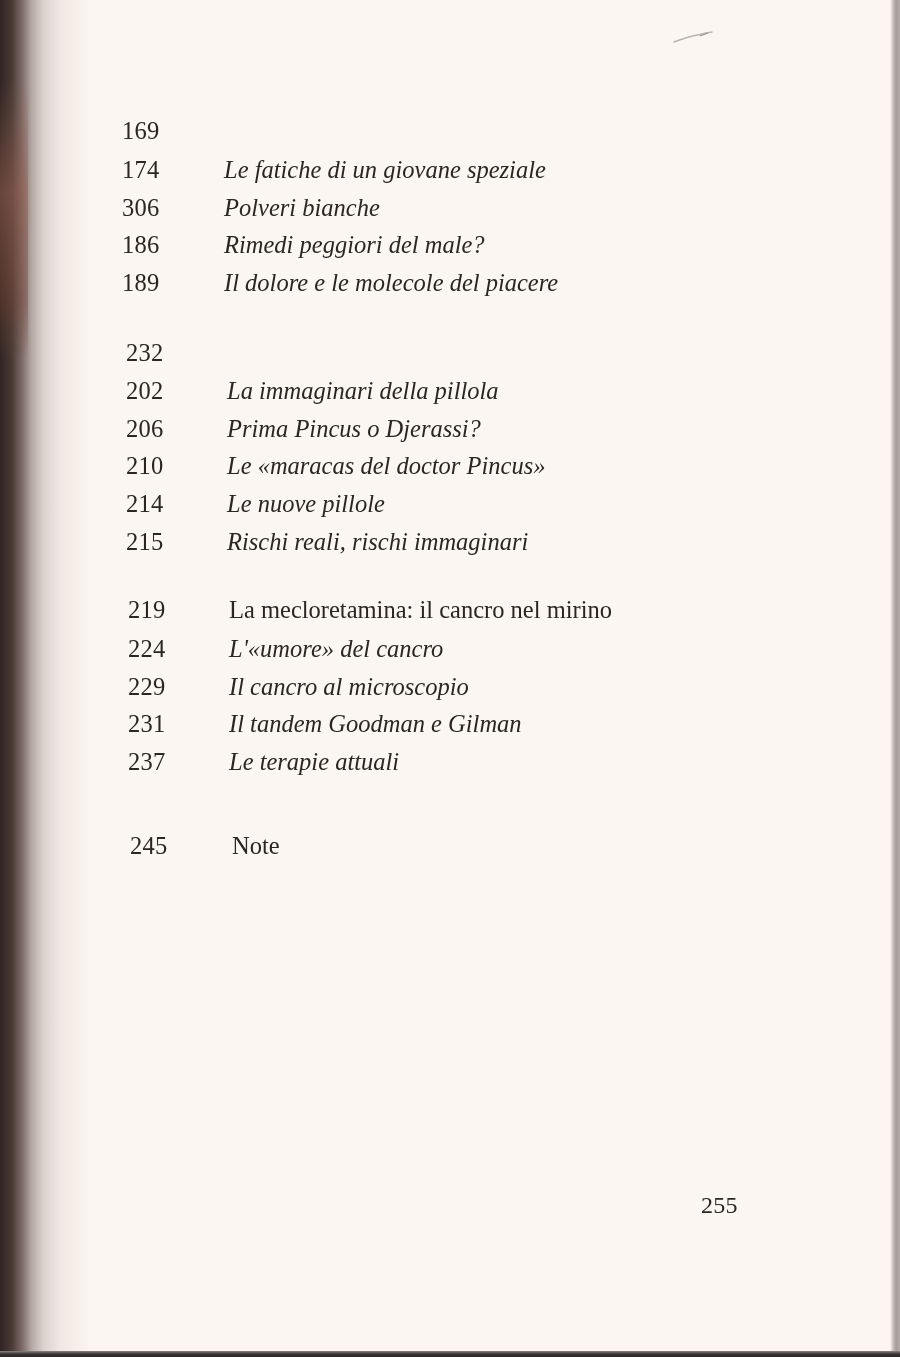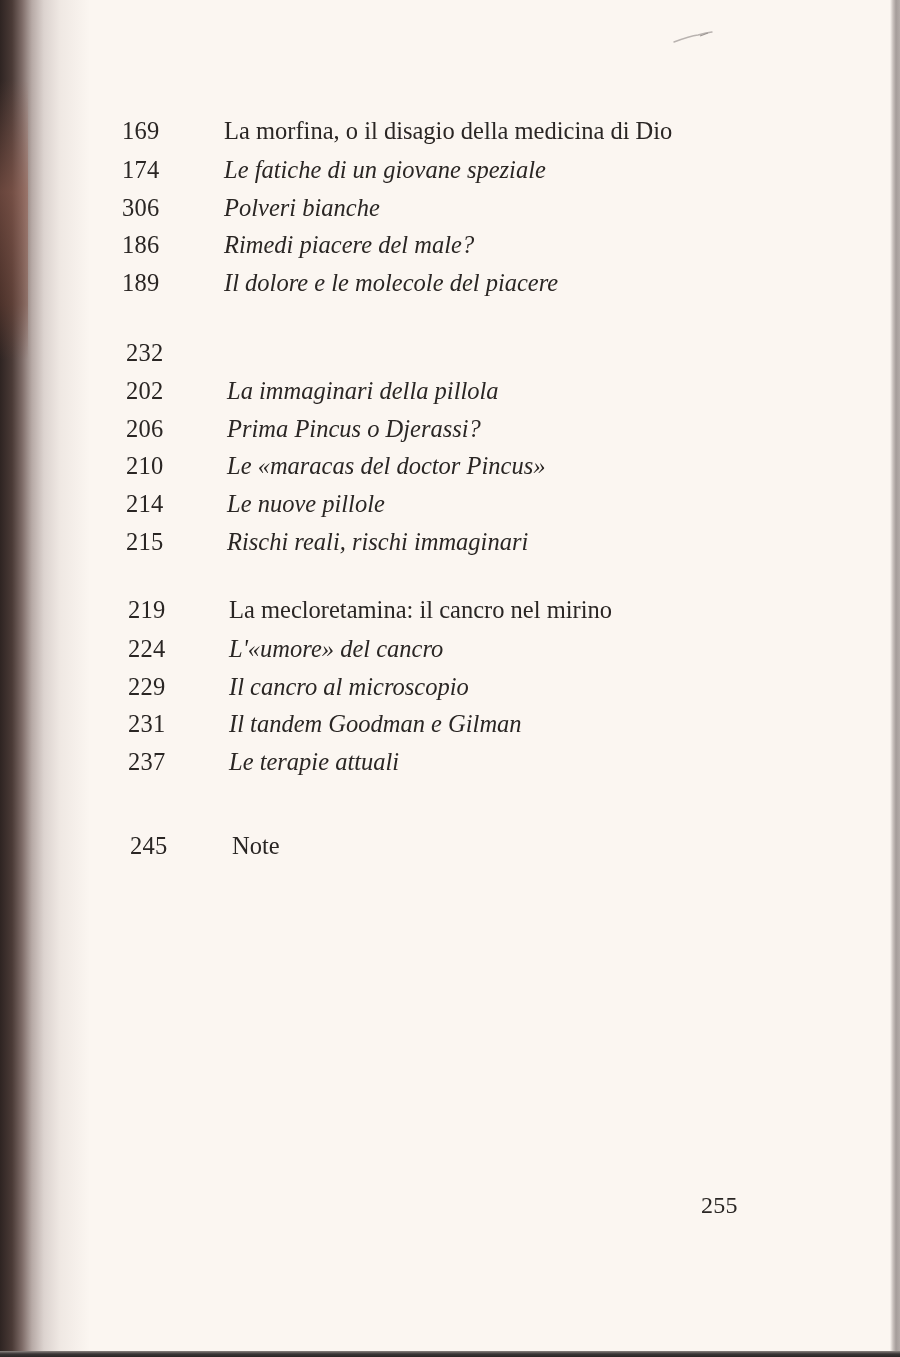--- a/index.html
+++ b/index.html
@@ -97,33 +97,32 @@
 
 <svg class="pencil-mark" viewBox="0 0 42 14">
   <path d="M2 12 C10 9, 18 6, 26 5 L34 3 L40 2" stroke="#b9b3b0" stroke-width="1.4" fill="none" stroke-linecap="round"></path>
   <path d="M28 6 L36 3" stroke="#9c9693" stroke-width="1.2" fill="none"></path>
 </svg>
 
 <div class="toc">
 
   <div class="toc-row" style="top:114px">
     <span class="toc-page">169</span>
-    <span class="toc-title">La morfina, o il disagio della medicina di Dio</span>
   </div>
   <div class="toc-row" style="top:153px">
     <span class="toc-page">174</span>
     <span class="toc-title italic">Le fatiche di un giovane speziale</span>
   </div>
   <div class="toc-row" style="top:191px">
     <span class="toc-page">306</span>
     <span class="toc-title italic">Polveri bianche</span>
   </div>
   <div class="toc-row" style="top:228px">
     <span class="toc-page">186</span>
-    <span class="toc-title italic">Rimedi piacere del male?</span>
+    <span class="toc-title italic">Rimedi peggiori del male?</span>
   </div>
   <div class="toc-row" style="top:266px">
     <span class="toc-page">189</span>
     <span class="toc-title italic">Il dolore e le molecole del piacere</span>
   </div>
 
   <div class="toc-row" style="top:336px">
     <span class="toc-page" style="left:126px">232</span>
   </div>
   <div class="toc-row" style="top:374px">

